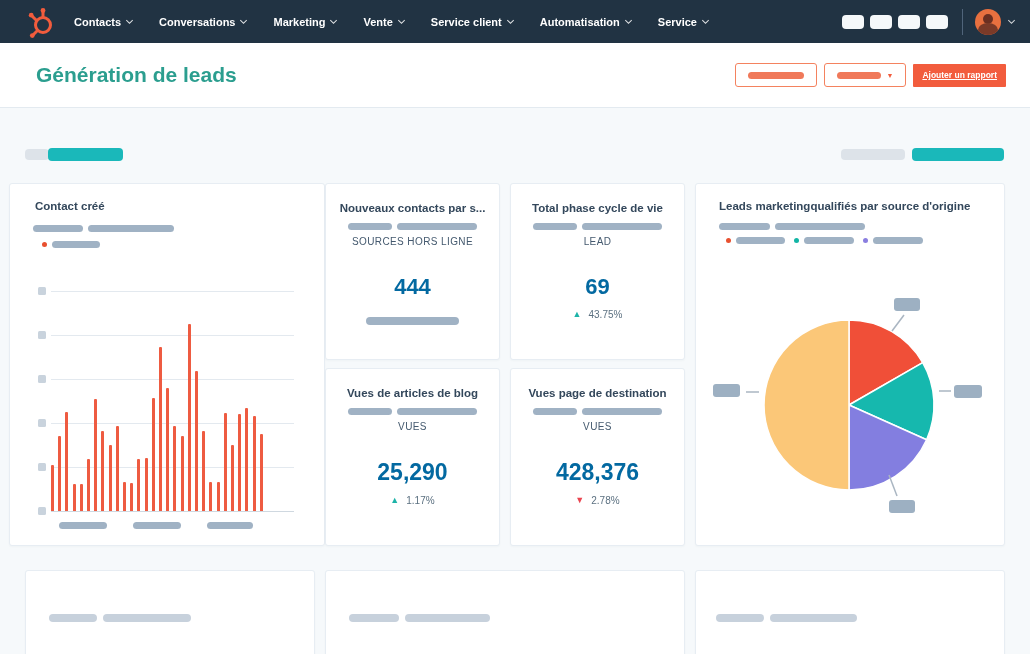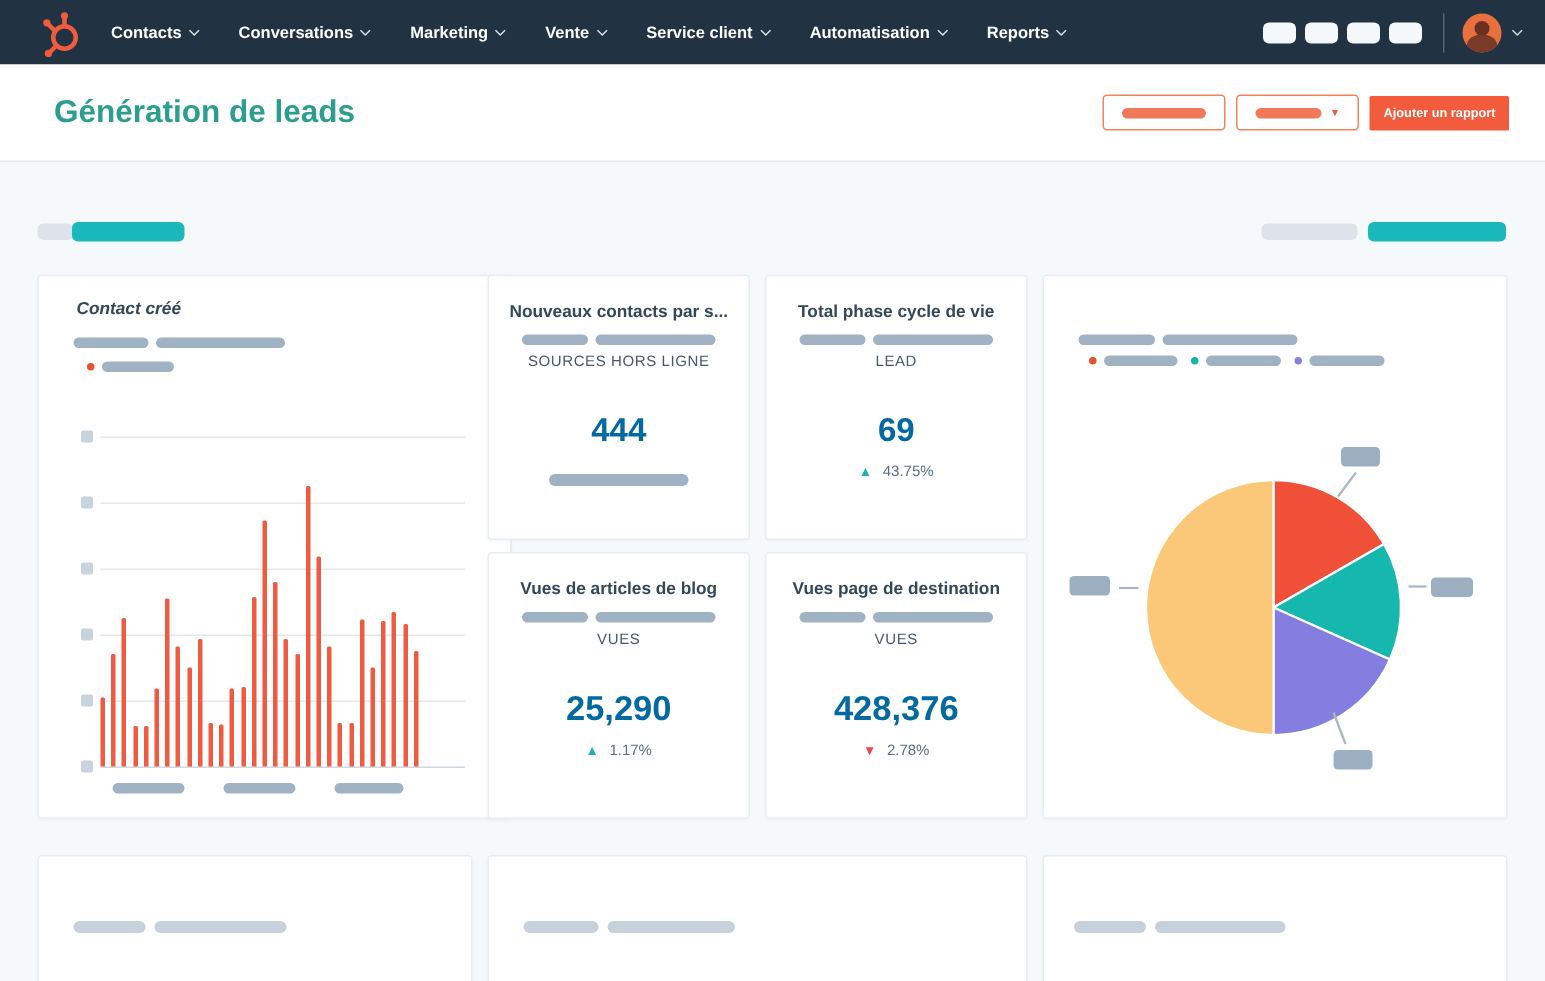--- a/index.html
+++ b/index.html
@@ -20,33 +20,33 @@
   .avatar::after { content:""; position:absolute; left:3px; top:14px; width:20px; height:14px; border-radius:50% 50% 0 0; background:#7a3a28; }
   .avatar-chev { width:5px; height:5px; border-right:1.5px solid rgba(255,255,255,.8); border-bottom:1.5px solid rgba(255,255,255,.8); transform:rotate(45deg); margin-left:8px; margin-top:-2px; }
 
   
   .header { position:absolute; top:43px; left:0; width:100%; height:65px; background:#ffffff; border-bottom:1px solid #e3eaf0; }
   .page-title { position:absolute; left:36px; top:20px; font-size:21px; font-weight:600; color:#2b9e8f; }
   .header-actions { position:absolute; right:24px; top:20px; display:flex; align-items:center; gap:7px; }
   .outline-box { width:82px; height:24px; border:1px solid #f4825f; border-radius:3px; background:#fff; display:flex; align-items:center; justify-content:center; gap:5px; }
   .outline-pill { height:7px; border-radius:4px; background:#f0795a; }
   .dd-caret { font-size:7px; color:#f25c3d; line-height:1; }
-  .add-report-btn { height:23px; padding:0 9px; background:#f25c3d; border:none; border-radius:1px; color:#fff; font-size:8.5px; font-weight:600; font-family:"Liberation Sans",sans-serif; cursor:pointer; }
+  .add-report-btn { height:23px; padding:0 9px; background:#f25c3d; border:none; border-radius:1px; color:#fff; font-size:8.5px; font-weight:600; font-family:"Liberation Sans",sans-serif; cursor:pointer;text-decoration:underline; }
 
   
   .ph { display:inline-block; background:#a0b2c4; border-radius:4px; }
   .ph-light { background:#c7d1dc; }
   .ph-gray { background:#dde3e9; }
   .ph-teal { background:#1ab8ba; }
 
   .filter-pill { position:absolute; }
 
   
   .card { position:absolute; background:#ffffff; border:1px solid #e7edf3; border-radius:3px; box-shadow:0 1px 2px rgba(33,51,67,.03); }
-  .card-bar  { left:25px;  top:183px; width:316px; height:363px;font-style:italic; }
+  .card-bar  { left:9px;  top:183px; width:316px; height:363px; }
   .card-nc   { left:325px; top:183px; width:175px; height:177px; }
   .card-tp   { left:510px; top:183px; width:175px; height:177px; }
   .card-vb   { left:325px; top:368px; width:175px; height:178px; }
   .card-vd   { left:510px; top:368px; width:175px; height:178px; }
   .card-pie  { left:695px; top:183px; width:310px; height:363px; }
   .card-b1   { left:25px;  top:570px; width:290px; height:120px; }
   .card-b2   { left:325px; top:570px; width:360px; height:120px; }
   .card-b3   { left:695px; top:570px; width:310px; height:120px; }
 
   .card-title { font-size:11.5px; font-weight:600; color:#33475b; cursor:pointer; }
@@ -122,21 +122,21 @@
         </div>
         <div class="nav-item">
           <span>Service client</span>
           <span class="chev"></span>
         </div>
         <div class="nav-item">
           <span>Automatisation</span>
           <span class="chev"></span>
         </div>
         <div class="nav-item">
-          <span>Reports</span>
+          <span>Service</span>
           <span class="chev"></span>
         </div>
       </div>
     <div class="nav-right">
       <div class="nav-box"></div>
       <div class="nav-box"></div>
       <div class="nav-box"></div>
       <div class="nav-box"></div>
       <div class="nav-divider"></div>
       <div class="avatar"></div>
@@ -280,20 +280,21 @@
     </div>
     <div class="metric-label">VUES</div>
     <div class="metric-value big">428,376</div>
     <div class="delta-row">
       <span class="tri tri-down"></span>
       <span class="delta-text">2.78%</span>
     </div>
   </div>
 
   <div class="card card-pie">
+    <div class="card-title">Leads marketingqualifiés par source d'origine</div>
     <div class="pie-pills">
       <span class="ph" style="width:51px; height:7px;"></span>
         <span class="ph" style="width:90px; height:7px;"></span>
     </div>
     <div class="pie-legend">
       <span class="item">
           <span class="legend-dot" style="background: rgb(232, 80, 47);"></span>
           <span class="ph" style="width:49px; height:7px;"></span>
         </span>
       <span class="item">

